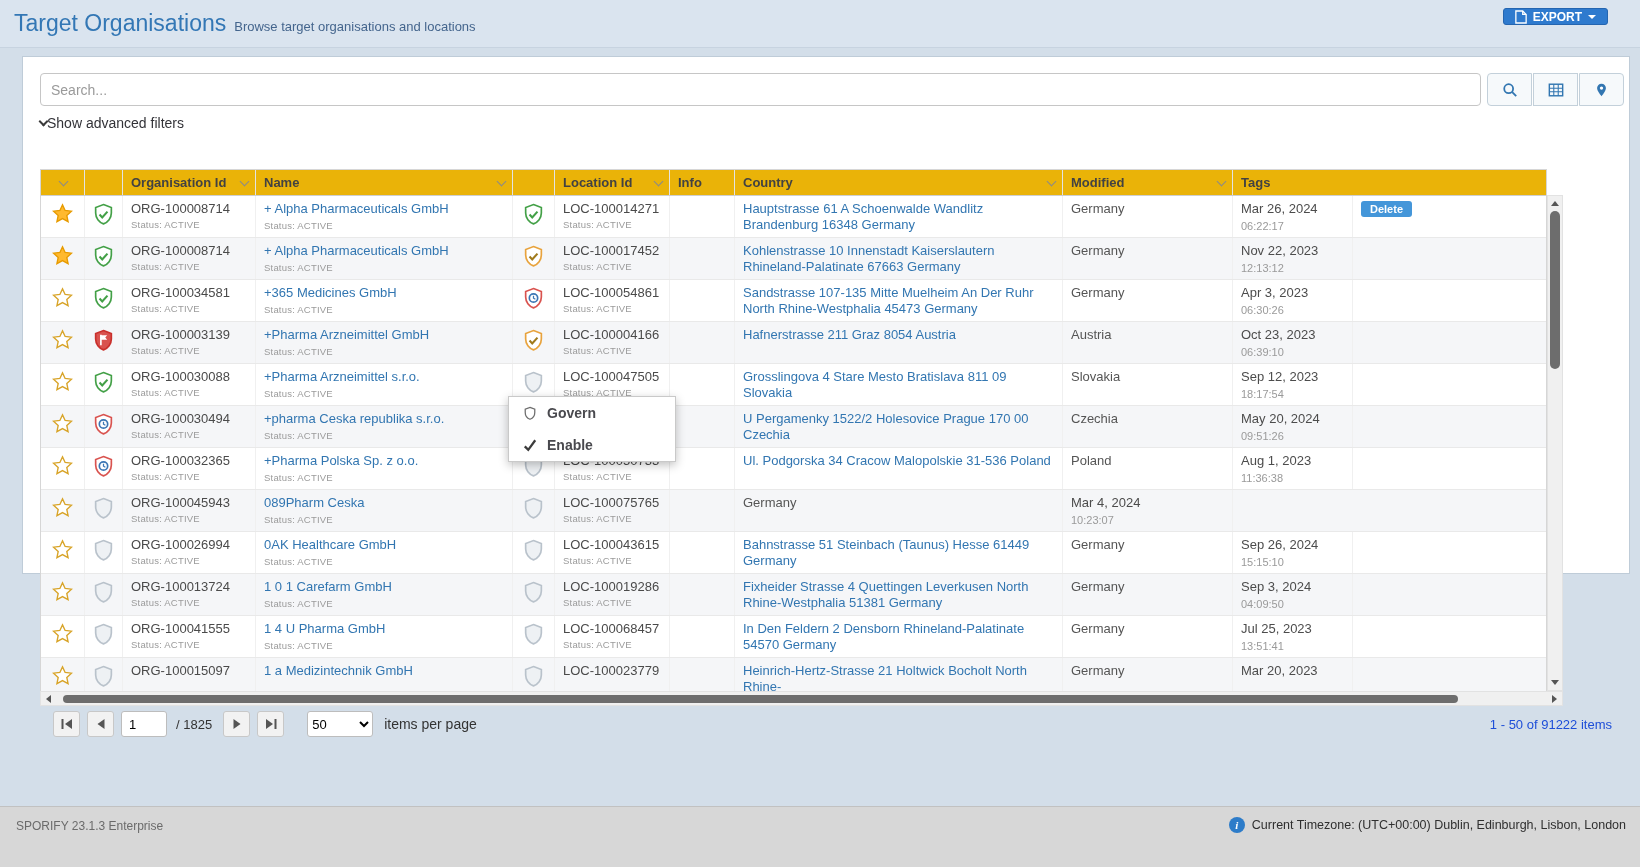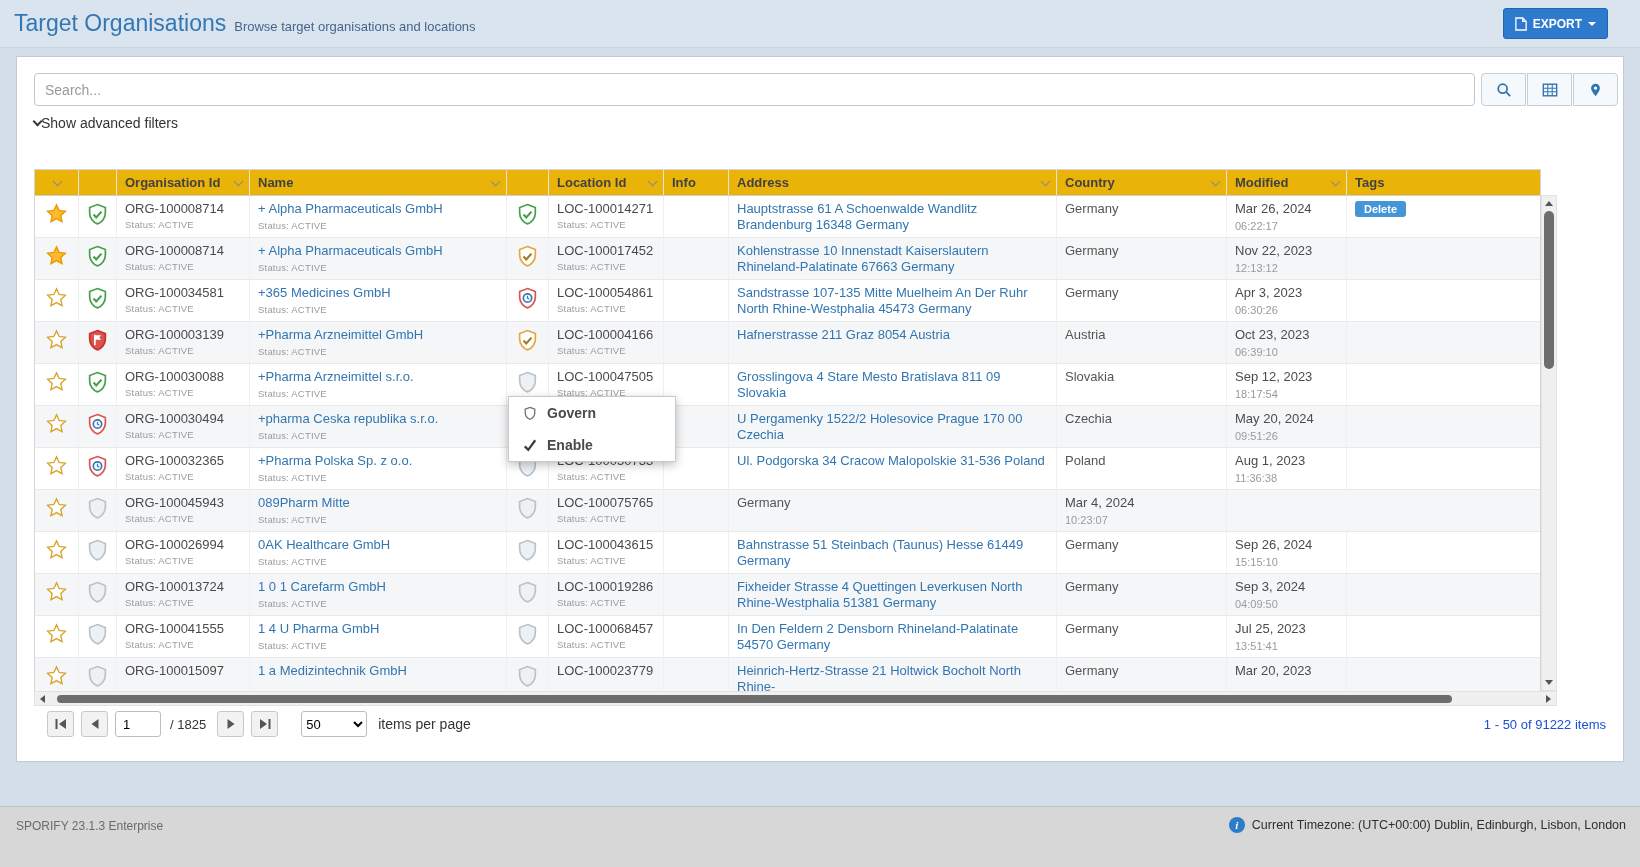--- a/index.html
+++ b/index.html
@@ -11,30 +11,30 @@
   }
   
   .topbar {
     position:absolute; left:0; top:0; width:1640px; height:48px;
     background:#dae4ef; border-bottom:1px solid #c7d3e0;
     display:flex; align-items:center; padding-left:14px;
   }
   .title { font-size:23px; color:#3377b5; }
   .subtitle { font-size:13px; color:#44658d; margin-left:8px; position:relative; top:3px; }
   .export-btn {
-    position:absolute; right:32px; top:8px; height:31px;
+    position:absolute; right:32px; top:8px; height:17px;
     background:#2e7ace; border:1px solid #2465b0; border-radius:3px;
     color:#fff; font-size:12px; font-weight:bold;
     display:flex; align-items:center; gap:6px; padding:0 11px; cursor:pointer;
   }
   .caret { width:0; height:0; border-left:4px solid transparent; border-right:4px solid transparent; border-top:4px solid #fff; }
 
   
   .card {
-    position:absolute; left:16px; top:56px; width:1608px; height:706px;
+    position:absolute; left:22px; top:56px; width:1608px; height:518px;
     background:#fff; border:1px solid #bfccd8;
   }
   .search-input {
     position:absolute; left:17px; top:16px; width:1441px; height:33px;
     border:1px solid #c6c6c6; border-radius:4px; padding:0 10px;
     font-size:14px; color:#333; outline:none; font-family:inherit;
   }
   .search-input::placeholder { color:#9a9a9a; }
   .search-btns { position:absolute; top:16px; left:1464px; display:flex; gap:1px; }
   .sbtn {
@@ -202,24 +202,20 @@
         </div>
       <div class="th"></div>
       <div class="th">
           <span>Location Id</span>
           <span class="col-chev"></span>
         </div>
       <div class="th">
           <span>Info</span>
         </div>
       <div class="th">
-          <span>Address</span>
-          <span class="col-chev"></span>
-        </div>
-      <div class="th">
           <span>Country</span>
           <span class="col-chev"></span>
         </div>
       <div class="th">
           <span>Modified</span>
           <span class="col-chev"></span>
         </div>
       <div class="th">
           <span>Tags</span>
         </div>
@@ -482,21 +478,21 @@
           </div>
           <div class="cell c-shield">
             <svg width="23" height="23" viewBox="0 0 22 22">
               <path d="M11 1.5l7.5 2.8v5.2c0 4.8-3.2 9-7.5 10.5C6.7 18.5 3.5 14.3 3.5 9.5V4.3z" fill="#eef1f4" stroke="#b9c2cb" stroke-width="1.6"></path>
             </svg>
           </div>
           <div class="cell c-id">
             <div class="id-main">ORG-100045943</div>
             <div class="status">Status: ACTIVE</div>
           </div>
-          <div class="cell c-name"><a class="link">089Pharm Mitte</a><div class="status">Status: ACTIVE</div></div>
+          <div class="cell c-name"><a class="link">089Pharm Ceska</a><div class="status">Status: ACTIVE</div></div>
           <div class="cell c-shield">
             <svg width="23" height="23" viewBox="0 0 22 22">
               <path d="M11 1.5l7.5 2.8v5.2c0 4.8-3.2 9-7.5 10.5C6.7 18.5 3.5 14.3 3.5 9.5V4.3z" fill="#eef1f4" stroke="#b9c2cb" stroke-width="1.6"></path>
             </svg>
           </div>
           <div class="cell c-id">
             <div class="id-main">LOC-100075765</div>
             <div class="status">Status: ACTIVE</div>
           </div>
           <div class="cell c-info"></div>

